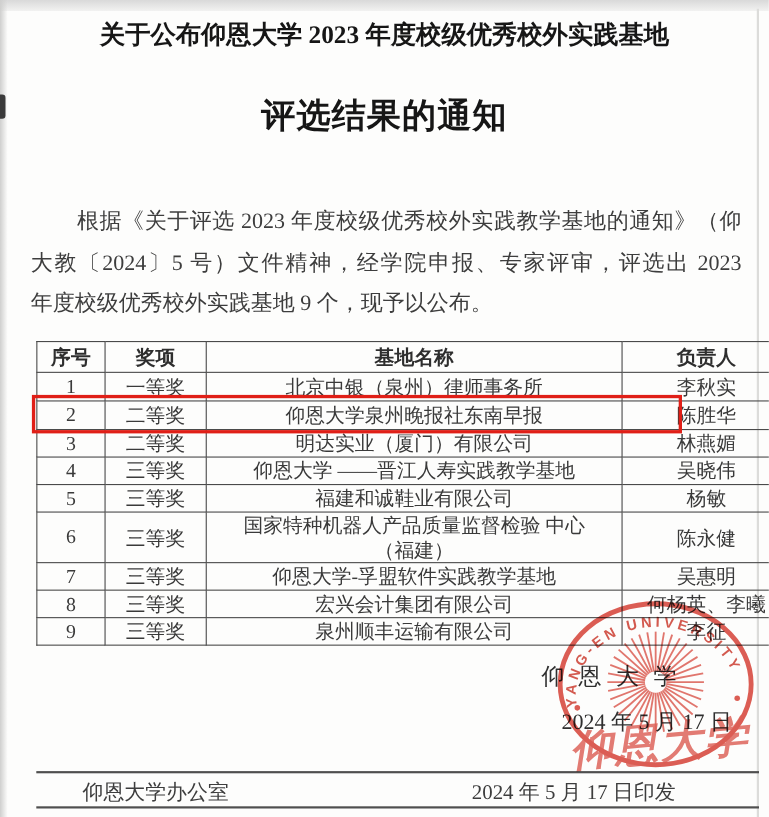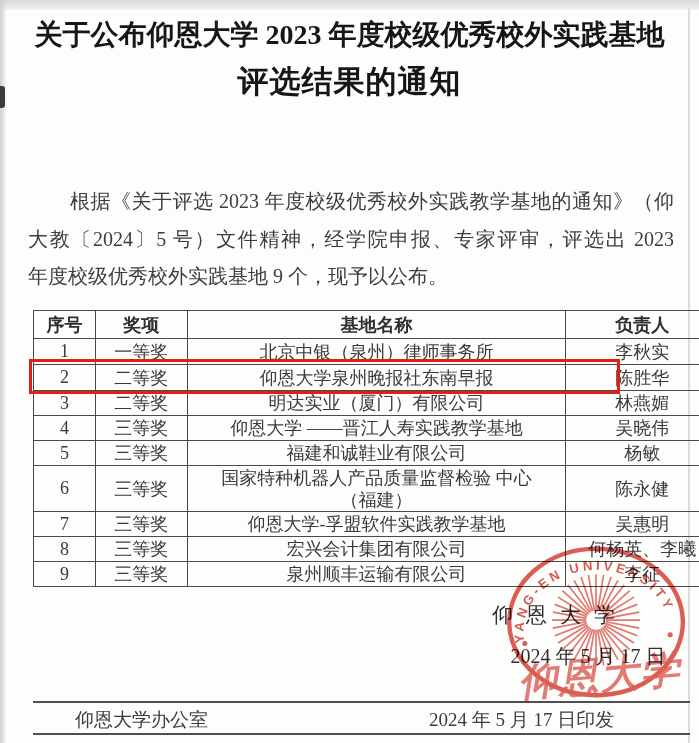--- a/index.html
+++ b/index.html
@@ -14,22 +14,22 @@
     background:linear-gradient(#d9d9d9,#f2f2f1);}
   .left-edge{position:absolute;left:0;top:0;width:7px;height:743px;
     background:linear-gradient(90deg,#cfcfce,rgba(255,255,255,0));}
   .edge-mark{position:absolute;left:0;top:86px;width:5px;height:22px;
     background:#3a3a3a;border-radius:0 3px 3px 0;}
   .page-line-right{position:absolute;left:688px;top:8px;width:2px;height:735px;
     background:#dcdcda;}
 
   
   .title1{position:absolute;left:0;top:16px;width:699px;text-align:center;
-    font-size:28px;font-weight:bold;color:#161616;letter-spacing:0px;margin:0;}
-  .title2{position:absolute;left:0;top:61px;width:699px;text-align:center;
+    font-size:23px;font-weight:bold;color:#161616;letter-spacing:0px;margin:0;}
+  .title2{position:absolute;left:0;top:84px;width:699px;text-align:center;
     font-size:31px;font-weight:bold;color:#161616;letter-spacing:1px;margin:0;}
 
   
   .salutation{position:absolute;left:28px;top:147px;font-size:20px;color:#3d3d3d;}
   .para{position:absolute;left:28px;top:183px;width:646px;font-size:20px;
     line-height:37.5px;color:#3d3d3d;}
   .jline{text-align:justify;text-align-last:justify;}
   .indent{text-indent:2.1em;}
 
   

